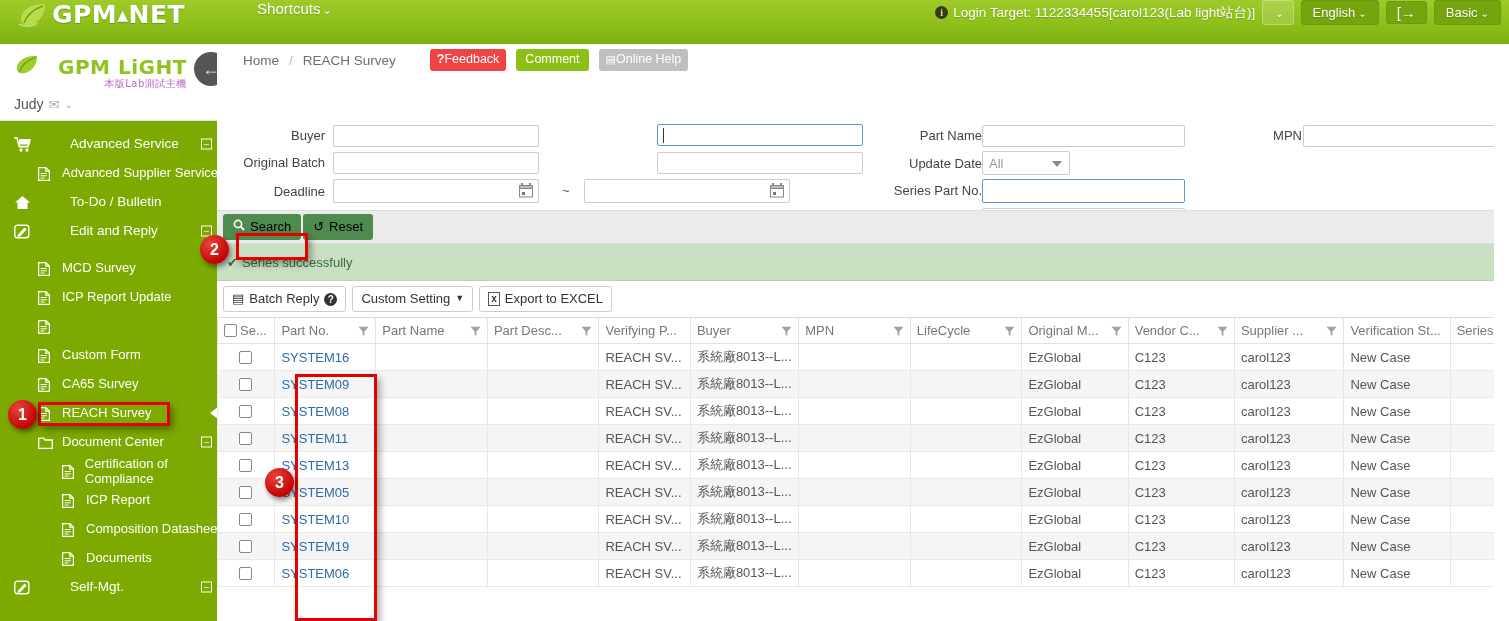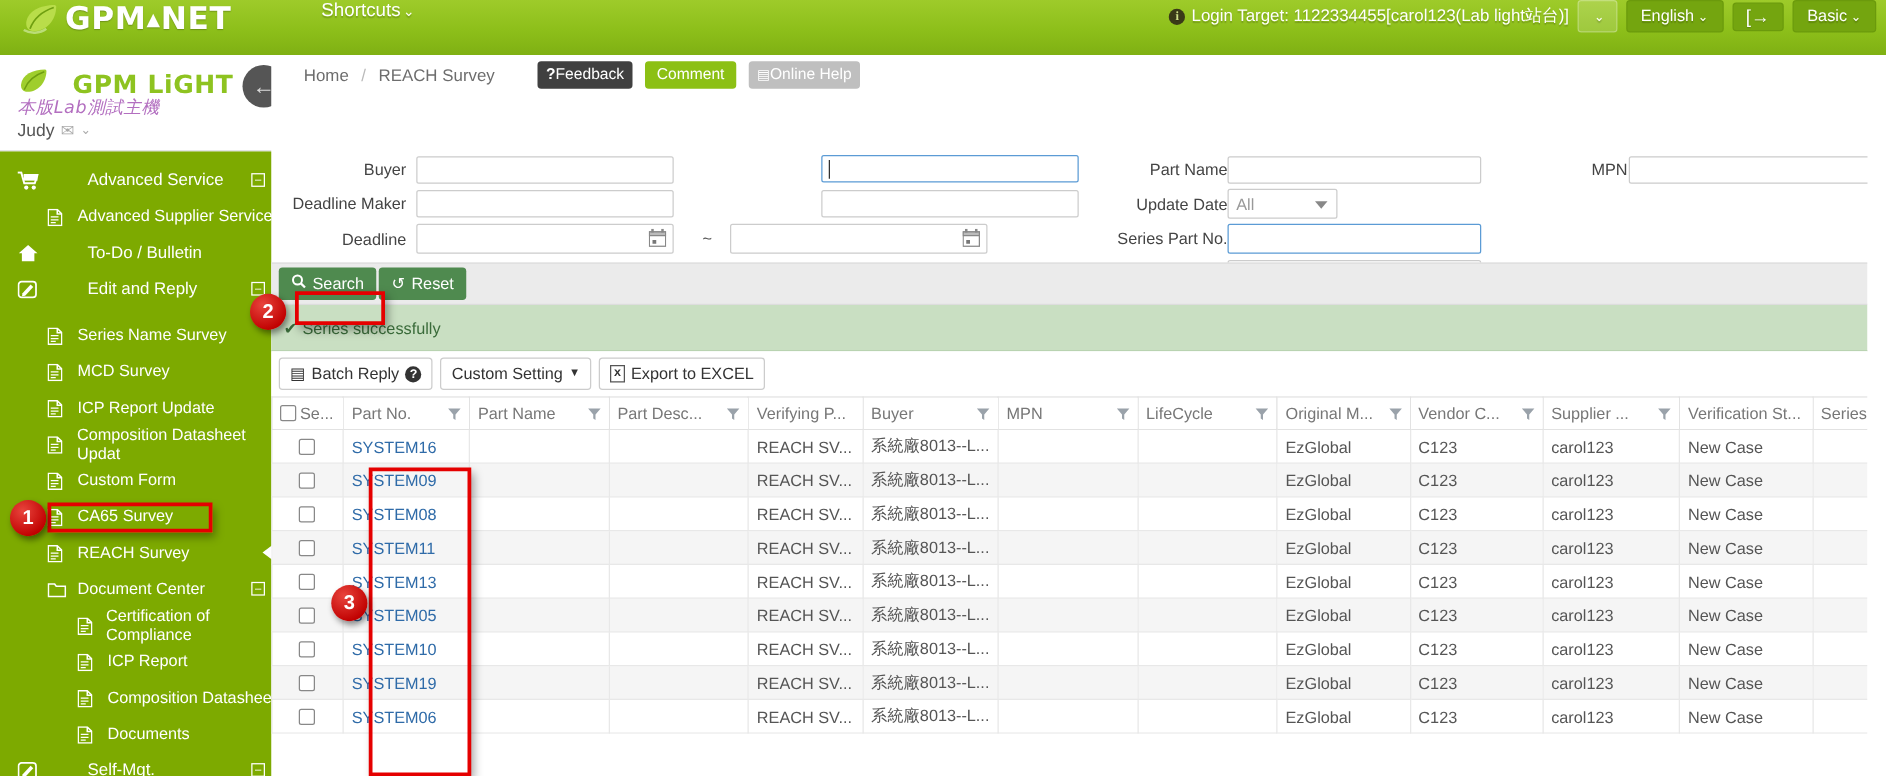--- a/index.html
+++ b/index.html
@@ -80,22 +80,22 @@
   #sidebar-head {
     height: 77px; background: #fff; position: relative;
     border-bottom: 1px solid #e3e3e3;
   }
   #light-logo { position:absolute; left: 14px; top: 10px; }
   .lt-main {
     font-family:"DejaVu Sans", sans-serif; font-weight:bold; font-size: 20px;
     color:#8ec320; letter-spacing: .5px;
   }
   .lt-sub {
-    font-size: 14px; color:#b36fc0; letter-spacing:.5px; 
-    margin-top:-2px; font-family:"DejaVu Sans", sans-serif;font-style:italic;
+    font-size: 10px; color:#b36fc0; letter-spacing:.5px; text-align:right;
+    margin-top:-2px; font-family:"DejaVu Sans", sans-serif;
   }
   #collapse-btn {
     position:absolute; right: 4px; top: 8px;
     width: 34px; height: 34px; border-radius: 50%;
     background: #555; color:#ddd; text-align:center; line-height:34px;
     font-size:18px; cursor:pointer;
   }
   #user-row {
     position:absolute; left: 14px; top: 52px;
     font-size: 14px; color:#555; display:flex; align-items:center; gap:5px;
@@ -131,21 +131,21 @@
     width: 1277px; height: 577px;
     background:#fff; overflow:hidden;
   }
   #breadcrumb-row {
     height: 32px; display:flex; align-items:center;
     padding-left: 26px; gap: 10px; font-size: 13.5px;
   }
   .crumb { color:#6d6d6d; }
   .crumb.sep { color:#bbb; }
   .btn-feedback {
-    background:#404040; color:#fff; border-radius:3px; padding:3px 7px;
+    background:#ef4444; color:#fff; border-radius:3px; padding:3px 7px;
     font-size:12.5px; cursor:pointer; line-height:1.25;
   }
   .btn-comment {
     background:#8cc014; color:#fff; border-radius:3px; padding:3px 9px;
     font-size:12.5px; cursor:pointer; line-height:1.25;
   }
   .btn-help {
     background:#bfbfbf; color:#fff; border-radius:3px; padding:3px 7px;
     font-size:12.5px; cursor:pointer; line-height:1.25;
   }
@@ -191,21 +191,21 @@
   }
   .chk-wrap { margin-right: 4px; }
 
   
   #action-bar {
     position:relative; height: 34px; background:#ebebeb;
     border-top:1px solid #ddd; border-bottom:1px solid #ddd;
     display:flex; align-items:center; padding-left: 6px; gap: 2px;
   }
   .act-btn {
-    background:#4f8a4f; color:#ffffff; font-size:13px;
+    background:#4f8a4f; color:#000000; font-size:13px;
     border-radius:3px; padding:5px 10px; cursor:pointer; line-height:1.2;
     display:flex; align-items:center; gap:5px;
   }
   .act-btn.green2 { background:#4f8a4f; }
 
   #msg-bar {
     height: 37px; background:#c9dfc2; color:#3a6b3a;
     display:flex; align-items:center; padding-left: 10px; font-size:13px;
     border-bottom:1px solid #b9d3b1;
   }
@@ -359,51 +359,40 @@
       </div>
       <div class="nav-spacer"></div>
       <div class="nav-item lvl1">
         <span class="ic"><svg width="12" height="14" viewBox="0 0 12 14">
             <path d="M0.6 0.6 h7.2 l3.6 3.5 v9.3 h-10.8 z" fill="none" stroke="#fff" stroke-width="1.2"></path>
             <path d="M7.8 0.6 v3.5 h3.6" fill="none" stroke="#fff" stroke-width="1.2"></path>
             <line x1="2.6" y1="6.5" x2="8.8" y2="6.5" stroke="#fff" stroke-width="1"></line>
             <line x1="2.6" y1="8.8" x2="8.8" y2="8.8" stroke="#fff" stroke-width="1"></line>
             <line x1="2.6" y1="11" x2="6.6" y2="11" stroke="#fff" stroke-width="1"></line>
           </svg></span>
-        <span>Series Name Survey</span>
+        <span>MCD Survey</span>
       </div>
       <div class="nav-item lvl1">
         <span class="ic"><svg width="12" height="14" viewBox="0 0 12 14">
             <path d="M0.6 0.6 h7.2 l3.6 3.5 v9.3 h-10.8 z" fill="none" stroke="#fff" stroke-width="1.2"></path>
             <path d="M7.8 0.6 v3.5 h3.6" fill="none" stroke="#fff" stroke-width="1.2"></path>
             <line x1="2.6" y1="6.5" x2="8.8" y2="6.5" stroke="#fff" stroke-width="1"></line>
             <line x1="2.6" y1="8.8" x2="8.8" y2="8.8" stroke="#fff" stroke-width="1"></line>
             <line x1="2.6" y1="11" x2="6.6" y2="11" stroke="#fff" stroke-width="1"></line>
           </svg></span>
-        <span>MCD Survey</span>
+        <span>ICP Report Update</span>
       </div>
       <div class="nav-item lvl1">
         <span class="ic"><svg width="12" height="14" viewBox="0 0 12 14">
             <path d="M0.6 0.6 h7.2 l3.6 3.5 v9.3 h-10.8 z" fill="none" stroke="#fff" stroke-width="1.2"></path>
             <path d="M7.8 0.6 v3.5 h3.6" fill="none" stroke="#fff" stroke-width="1.2"></path>
             <line x1="2.6" y1="6.5" x2="8.8" y2="6.5" stroke="#fff" stroke-width="1"></line>
             <line x1="2.6" y1="8.8" x2="8.8" y2="8.8" stroke="#fff" stroke-width="1"></line>
             <line x1="2.6" y1="11" x2="6.6" y2="11" stroke="#fff" stroke-width="1"></line>
           </svg></span>
-        <span>ICP Report Update</span>
-      </div>
-      <div class="nav-item lvl1">
-        <span class="ic"><svg width="12" height="14" viewBox="0 0 12 14">
-            <path d="M0.6 0.6 h7.2 l3.6 3.5 v9.3 h-10.8 z" fill="none" stroke="#fff" stroke-width="1.2"></path>
-            <path d="M7.8 0.6 v3.5 h3.6" fill="none" stroke="#fff" stroke-width="1.2"></path>
-            <line x1="2.6" y1="6.5" x2="8.8" y2="6.5" stroke="#fff" stroke-width="1"></line>
-            <line x1="2.6" y1="8.8" x2="8.8" y2="8.8" stroke="#fff" stroke-width="1"></line>
-            <line x1="2.6" y1="11" x2="6.6" y2="11" stroke="#fff" stroke-width="1"></line>
-          </svg></span>
-        <span>Composition Datasheet Updat</span>
       </div>
       <div class="nav-item lvl1">
         <span class="ic"><svg width="12" height="14" viewBox="0 0 12 14">
             <path d="M0.6 0.6 h7.2 l3.6 3.5 v9.3 h-10.8 z" fill="none" stroke="#fff" stroke-width="1.2"></path>
             <path d="M7.8 0.6 v3.5 h3.6" fill="none" stroke="#fff" stroke-width="1.2"></path>
             <line x1="2.6" y1="6.5" x2="8.8" y2="6.5" stroke="#fff" stroke-width="1"></line>
             <line x1="2.6" y1="8.8" x2="8.8" y2="8.8" stroke="#fff" stroke-width="1"></line>
             <line x1="2.6" y1="11" x2="6.6" y2="11" stroke="#fff" stroke-width="1"></line>
           </svg></span>
         <span>Custom Form</span>
@@ -497,21 +486,21 @@
     <span class="btn-feedback"><b>?</b><span>Feedback</span></span>
     <span class="btn-comment"><span>Comment</span></span>
     <span class="btn-help"><span style="font-size:11px;">▤</span><span>Online Help</span></span>
   </div>
 
   <div id="search-form">
 
     <div class="fld-label" style="left:0px; top:49px; width:108px;">Buyer</div>
     <input class="tb" style="left: 116px; top: 49px; width: 206px;" value="">
 
-    <div class="fld-label" style="left:0px; top:76px; width:108px;">Deadline Maker</div>
+    <div class="fld-label" style="left:0px; top:76px; width:108px;">Original Batch</div>
     <input class="tb" style="left: 116px; top: 76px; width: 206px;" value="">
 
     <div class="fld-label" style="left:0px; top:105px; width:108px;">Deadline</div>
     <input class="tb" style="left: 116px; top: 103px; width: 206px; height: 24px;" value="">
     <span class="cal-ic" style="left:302px; top:107px;">
       <svg width="14" height="15" viewBox="0 0 14 15">
           <rect x="0.5" y="2.5" width="13" height="11.5" fill="none" stroke="#888"></rect>
           <rect x="0.5" y="2.5" width="13" height="3" fill="#bbb" stroke="#888"></rect>
           <rect x="2" y="0" width="2" height="3" fill="#888"></rect>
           <rect x="10" y="0" width="2" height="3" fill="#888"></rect>

